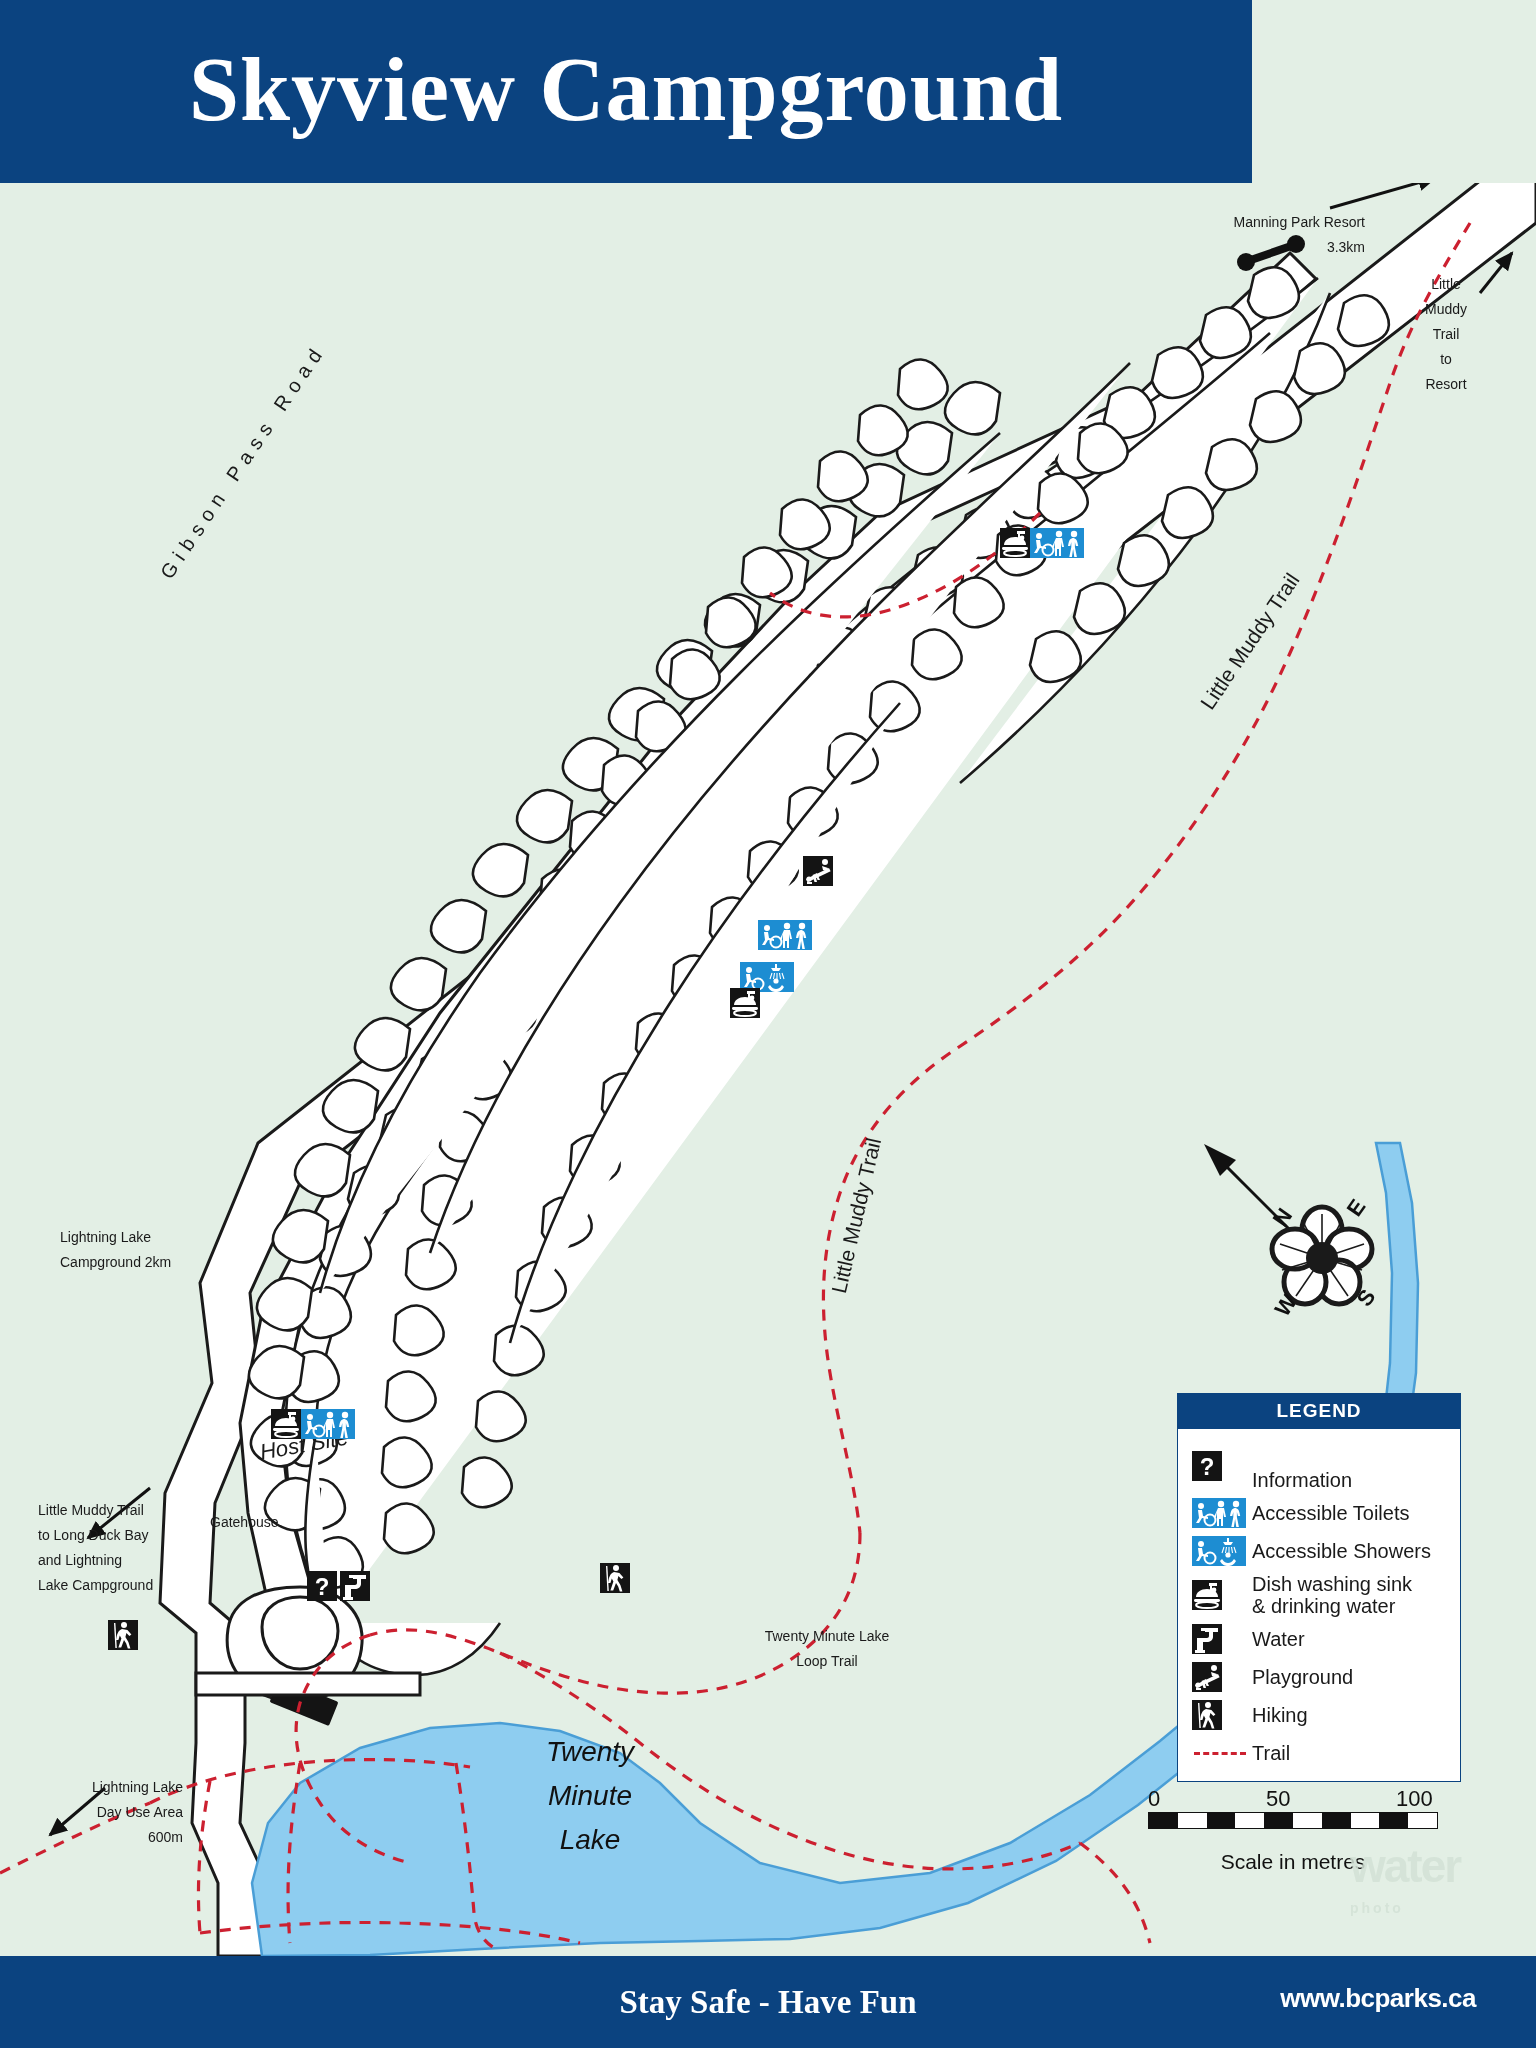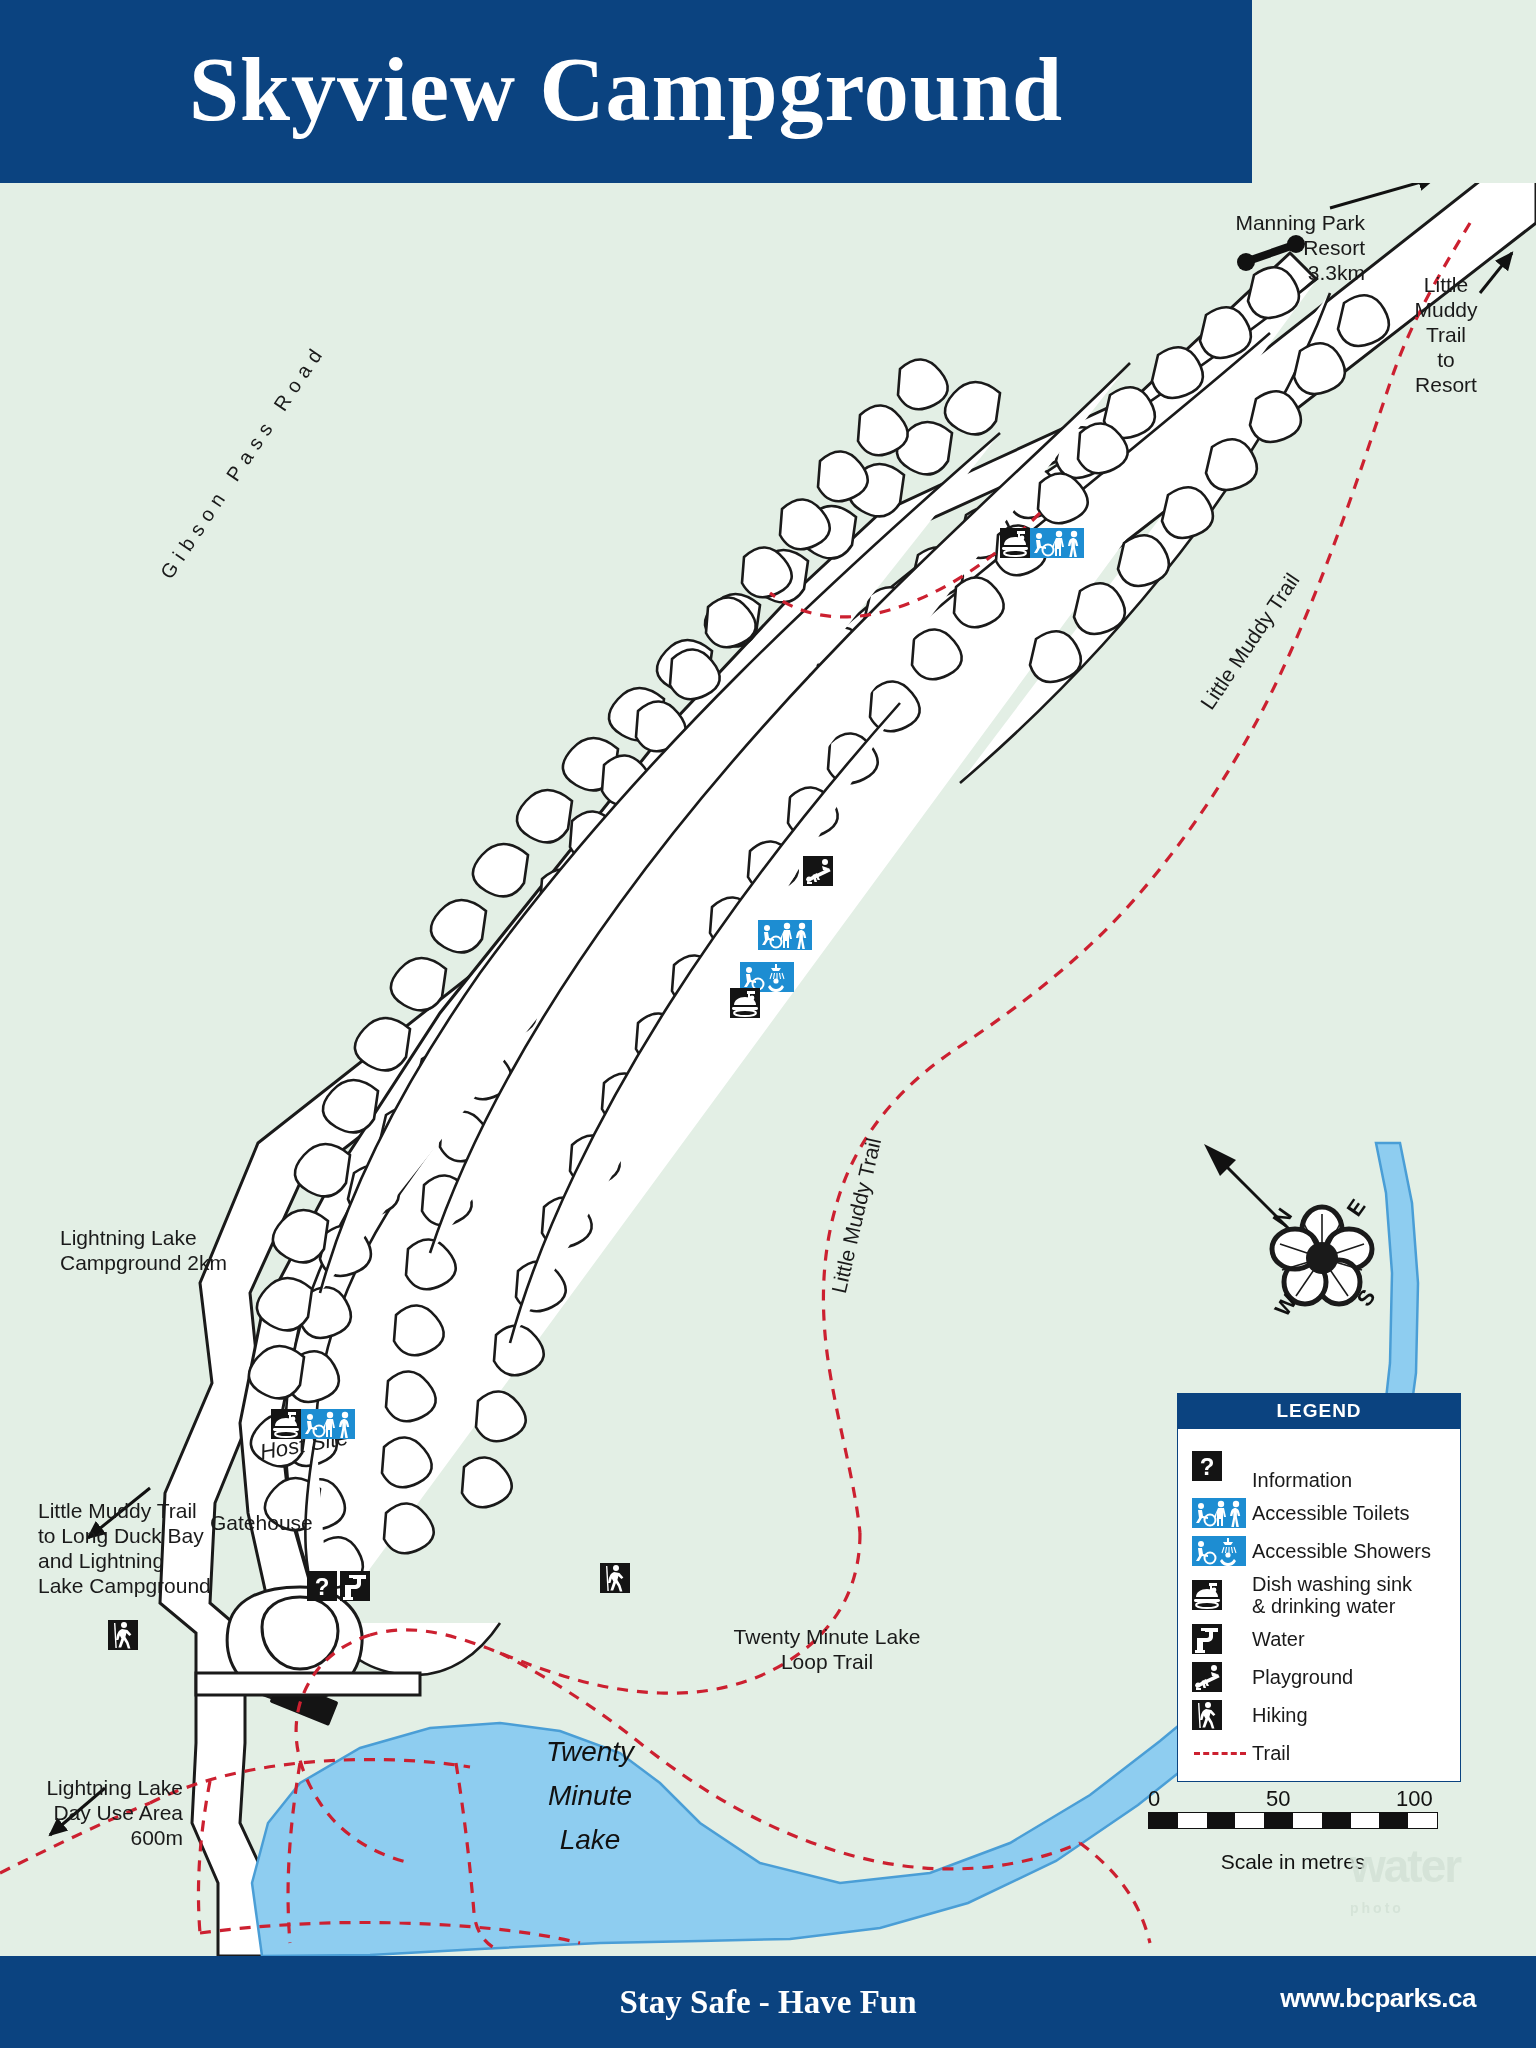--- a/index.html
+++ b/index.html
@@ -89,21 +89,21 @@
     letter-spacing:-.5px;
   }
 
   
   .map-svg{position:absolute;left:0;top:183px;width:1536px;height:1773px;}
 
   
   .maplabel{
     position:absolute;
     font-family:"Liberation Sans", sans-serif;
-    font-size:21px;color:#1a1a1a;line-height:25px;
+    font-size:14px;color:#1a1a1a;line-height:25px;
     white-space:pre-line;
   }
   .lbl-manning{left:1175px;top:210px;text-align:right;width:190px;}
   .lbl-littlemuddy-resort{left:1400px;top:272px;width:92px;text-align:center;line-height:25px;}
   .lbl-gibson{
     left:155px;top:570px;width:330px;
     transform:rotate(-56deg);transform-origin:left top;
     letter-spacing:7px;font-size:20px;
   }
   .lbl-lmt1{

